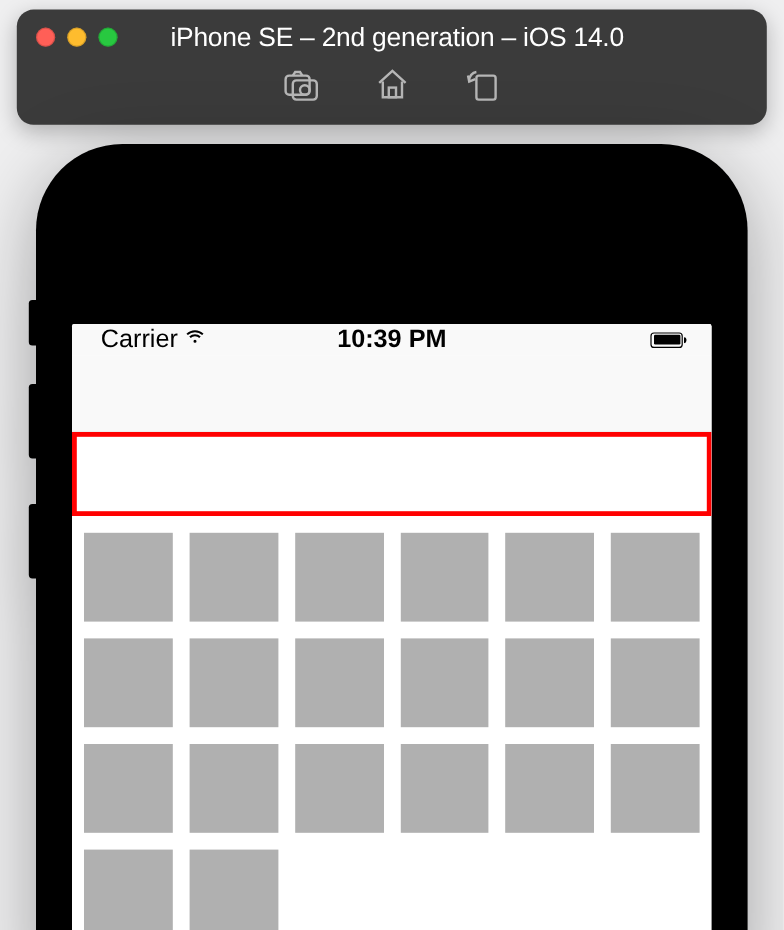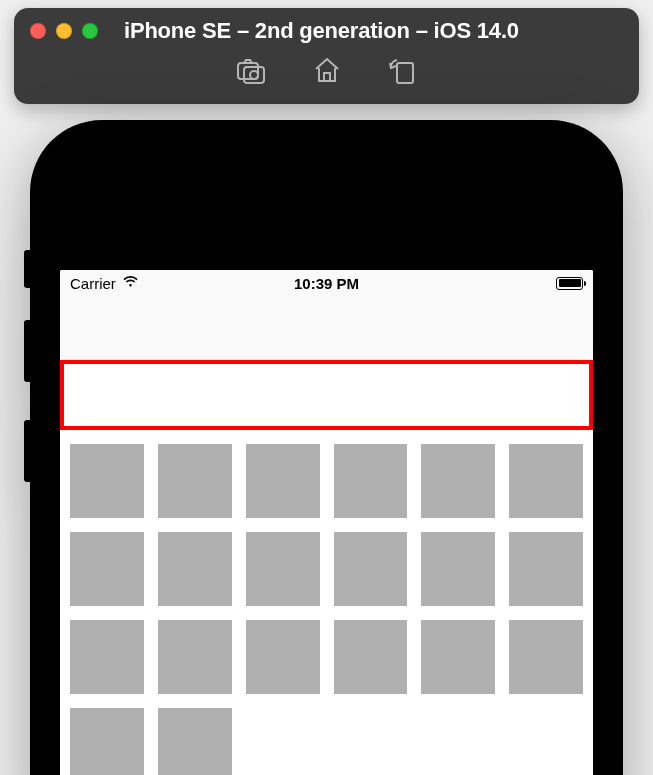--- a/index.html
+++ b/index.html
@@ -34,24 +34,25 @@
     gap: 10px;
     margin-right: 26px;
     margin-left: 2px;
   }
   .tl { width: 16px; height: 16px; border-radius: 50%; }
   .tl-close   { background: #ff5f57; box-shadow: inset 0 0 0 1px rgba(0,0,0,0.15); }
   .tl-min     { background: #febc2e; box-shadow: inset 0 0 0 1px rgba(0,0,0,0.15); }
   .tl-zoom    { background: #28c840; box-shadow: inset 0 0 0 1px rgba(0,0,0,0.15); }
   .sim-title {
     color: #fff;
-    font-weight: 700;
+    font-weight: 400;
     font-size: 22px;
     letter-spacing: -0.2px;
     white-space: nowrap;
+    margin-left: 18px;
   }
   .sim-toolbar {
     flex: 1;
     display: flex;
     justify-content: center;
     align-items: center;
     gap: 42px;
   }
   .sim-tool {
     width: 34px; height: 34px;
@@ -92,24 +93,24 @@
     overflow: hidden;
     display: flex;
     flex-direction: column;
   }
 
   
   .statusbar {
     height: 26px;
     display: flex;
     align-items: center;
-    font-size: 15px;
+    font-size: 21px;
     font-weight: 500;
     color: #000;
-    padding: 0 10px;
+    padding: 0 24px;
     background: #f9f9f9;
   }
   .status-left  { display: flex; align-items: center; gap: 6px; flex: 1; }
   .status-center{ flex: 1; text-align: center; font-weight: 600; }
   .status-right { flex: 1; display: flex; justify-content: flex-end; align-items: center; }
   .wifi-icon svg { width: 17px; height: 17px; fill: #000; }
   .battery {
     width: 27px; height: 13px; border: 1.5px solid #000; border-radius: 3px;
     position: relative;
   }

